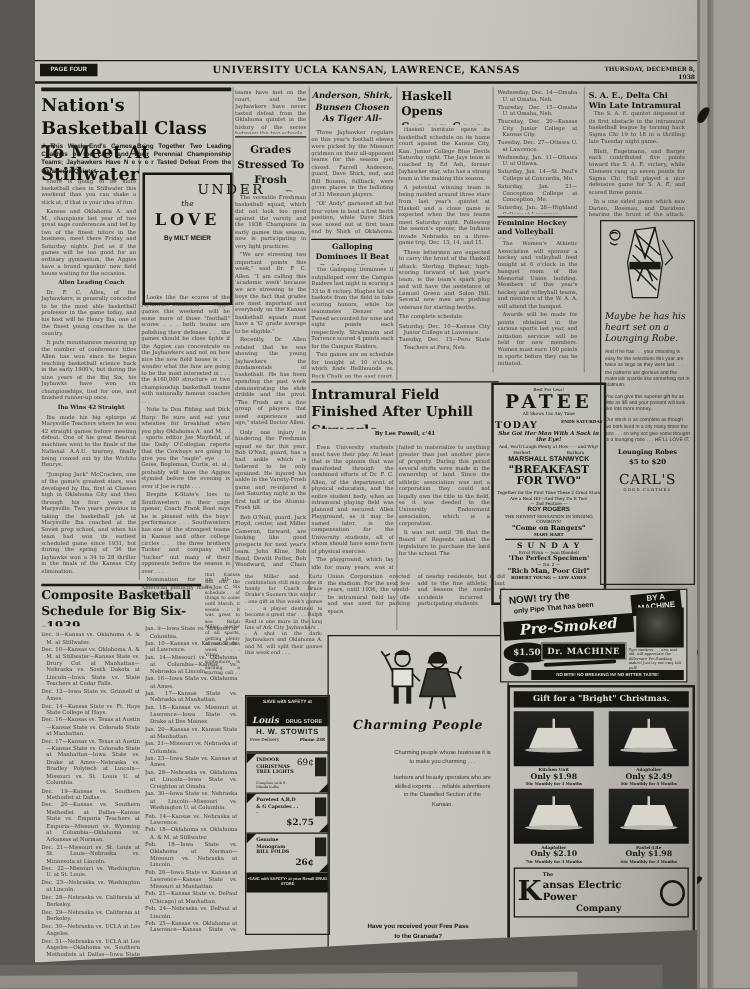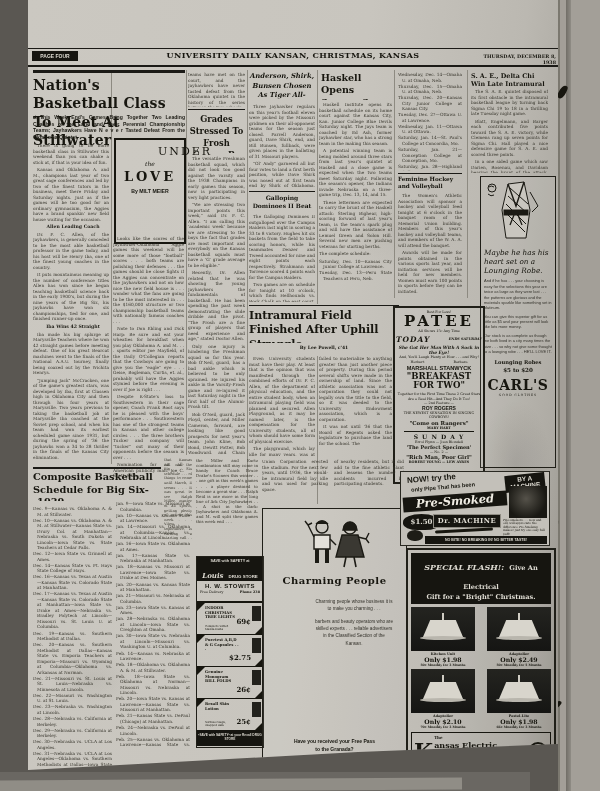--- a/index.html
+++ b/index.html
@@ -53,21 +53,21 @@
   <div class="abs bstrip"></div>
   <div class="abs bband"></div>
   <div class="abs curl" style="left:559px;top:85px;width:7px;height:14px;transform:rotate(24deg);"></div>
   <div class="abs curl" style="left:552px;top:515px;width:6px;height:11px;transform:rotate(-18deg);"></div>
   <div class="abs curl" style="left:555px;top:700px;width:5px;height:9px;transform:rotate(40deg);"></div>
 
   <div class="abs sheet">
 
     <div class="abs rule" style="left:0;top:48px;width:530px;height:1px;"></div>
     <div class="abs wob ctr sans" style="left:4px;top:51px;width:46px;height:10px;font-size:5px;font-weight:bold;line-height:10px;">PAGE FOUR</div>
-    <div class="abs ctr ink" style="left:100px;top:50px;width:330px;height:12px;font-size:8px;font-weight:bold;letter-spacing:.4px;">UNIVERSITY DAILY KANSAN, CHRISTMAS, KANSAS</div>
+    <div class="abs ctr ink" style="left:100px;top:50px;width:330px;height:12px;font-size:8px;font-weight:bold;letter-spacing:.4px;">UNIVERSITY UCLA KANSAN, LAWRENCE, KANSAS</div>
     <div class="abs ink" style="left:448px;top:53px;width:80px;font-size:4.8px;font-weight:bold;text-align:right;">THURSDAY, DECEMBER 8, 1938</div>
     <div class="abs rule" style="left:0;top:65px;width:530px;height:2px;"></div>
 
     <div class="abs vr" style="left:83px;top:72px;height:392px;"></div>
     <div class="abs vr" style="left:158px;top:70px;height:385px;"></div>
     <div class="abs vr" style="left:219px;top:70px;height:435px;"></div>
     <div class="abs vr" style="left:289px;top:70px;height:234px;"></div>
     <div class="abs vr" style="left:289px;top:356px;height:148px;"></div>
     <div class="abs vr" style="left:366px;top:70px;height:228px;"></div>
     <div class="abs vr" style="left:439px;top:70px;height:228px;"></div>
@@ -176,41 +176,41 @@
           <path d="M30 35 l-4 10 M34 35 l4 10" stroke-width="1.3"></path>
           <path d="M46 12 l8 14 -6 6"></path>
         </g>
       </svg>
       <div class="ink" style="font-size:7.3px;font-weight:normal;font-style:italic;line-height:1.25;margin-top:2px;">Maybe he has his heart set on a Lounging Robe.</div>
       <div class="sans" style="font-size:4px;line-height:1.35;margin-top:3px;color:#34322b;">And if he has . . . your choosing is easy for the selections this year are twice as large as they were last . . . the patterns are glorious and the materials sparkle like something set in platinum.</div>
       <div class="sans" style="font-size:4px;line-height:1.35;margin-top:3px;color:#34322b;">You can give this superior gift for as little as $5 and your present will look like lots more money.</div>
       <div class="sans" style="font-size:4px;line-height:1.35;margin-top:3px;color:#34322b;">Our stock is as complete as though we both lived in a city many times the size . . . so why not give some thought to a lounging robe . . . HE'LL LOVE IT.</div>
       <div class="ctr ink" style="font-size:5.2px;font-weight:bold;margin-top:5px;">Lounging Robes</div>
       <div class="ctr ink" style="font-size:5.6px;font-weight:bold;margin-top:2px;">$5 to $20</div>
-      <div class="ctr ink" style="font-size:14px;font-weight:bold;letter-spacing:.5px;margin-top:4px;">CARL'S</div>
+      <div class="ctr ink" style="font-size:11px;font-weight:normal;letter-spacing:.5px;margin-top:4px;">CARL'S</div>
       <div class="ctr ink" style="font-size:3px;letter-spacing:1px;">GOOD CLOTHES</div>
     </div>
 
     <div class="abs rule" style="left:221px;top:305px;width:150px;height:1px;"></div>
     <div class="abs hb" style="left:221px;top:309px;width:152px;height:34px;font-size:11px;line-height:1.3;">Intramural Field Finished After Uphill Struggle</div>
     <div class="abs ctr ink" style="left:221px;top:345px;width:150px;font-size:4.5px;font-weight:bold;">By Lee Powell, c'41</div>
     <div class="abs tx" style="left:221px;top:356px;width:66px;height:100px;">
       <p>Even University students must have their play. At least that is the opinion that was manifested through the combined efforts of Dr. F. C. Allen, of the department of physical education, and the entire student body, when an intramural playing field was planned and secured. Allen Playground, as it may be named later, is the compensation for the University students, all of whom should have some form of physical exercise.</p>
       <p>The playground, which lay idle for many years, was at one time the site of old McCook field.</p>
     </div>
     <div class="abs tx" style="left:291px;top:356px;width:73px;height:148px;">
       <p class="noi">failed to materialize to anything greater than just another piece of property. During this period several shifts were made in the ownership of land. Since the athletic association was not a corporation they could not legally own the title to the field, so it was deeded to the University Endowment association, which is a corporation.</p>
       <p>It was not until '36 that the Board of Regents asked the legislature to purchase the land for the school. The</p>
     </div>
 
     <div class="abs adbox ctr" style="left:365px;top:306px;width:86px;height:170px;border-width:2px;padding:2px 1px;background:rgba(255,255,255,.06);">
       <div class="ptx ink">Best For Less!</div>
       <div class="ink" style="font-size:15px;font-weight:bold;letter-spacing:3px;line-height:1;">PATEE</div>
       <div class="ptx ink">All Shows 15c Any Time</div>
-      <div style="display:flex;justify-content:space-between;align-items:center;margin-top:1px;font-style:italic;">
+      <div style="display:flex;justify-content:space-between;margin-top:1px;">
         <span class="ink" style="font-size:7.5px;font-weight:bold;letter-spacing:1px;">TODAY</span>
         <span class="ptx ink" style="font-weight:bold;">ENDS SATURDAY</span>
       </div>
       <div class="ink" style="font-size:4.4px;font-weight:bold;font-style:italic;line-height:1.2;margin-top:1px;">She Got Her Man With A Sock in the Eye!</div>
       <div class="ptx ink">And, You'll Laugh Plenty at How - - - and Why!</div>
       <div style="display:flex;justify-content:space-around;margin-top:1px;">
         <span class="ptx ink">Herbert</span>
         <span class="ptx ink">Barbara</span>
       </div>
       <div class="ink sans" style="font-size:5.6px;font-weight:bold;">MARSHALL  STANWYCK</div>
@@ -298,21 +298,21 @@
           <span class="ptx ink" style="font-weight:bold;">Phone 238</span>
         </div>
       </div>
       <div>
 
           <div class="itembox" style="height:31px;">
             <div class="tri" style="border-width:0 0 8px 8px;border-color:transparent transparent #17160f transparent;right:0;bottom:0;"></div>
             <div class="tri" style="border-width:8px 8px 0 0;border-color:#17160f transparent transparent transparent;left:0;top:0;"></div>
             <div class="ink" style="position:absolute;left:8px;top:3px;width:34px;font-size:3.8px;font-weight:bold;line-height:1.2;">INDOOR CHRISTMAS TREE LIGHTS</div>
             <div class="ink" style="position:absolute;left:8px;bottom:3px;width:30px;font-size:2.8px;line-height:1.15;">Complete with 8 Mazda bulbs</div>
-            <div class="ink" style="position:absolute;right:12px;bottom:8px;font-size:7px;font-weight:bold;">69¢</div>
+            <div class="ink" style="position:absolute;right:12px;bottom:20px;font-size:7px;font-weight:normal;">69¢</div>
             <div style="position:absolute;right:2px;top:3px;width:9px;height:15px;background:#22211c;"></div>
           </div>
 
           <div class="itembox" style="height:31px;">
             <div class="tri" style="border-width:0 0 8px 8px;border-color:transparent transparent #17160f transparent;right:0;bottom:0;"></div>
             <div class="tri" style="border-width:8px 8px 0 0;border-color:#17160f transparent transparent transparent;left:0;top:0;"></div>
             <div class="ink" style="position:absolute;left:8px;top:3px;width:34px;font-size:3.8px;font-weight:bold;line-height:1.2;">Puretest A,B,D &amp; G Capsules . . .</div>
             <div class="ink" style="position:absolute;left:8px;bottom:3px;width:30px;font-size:2.8px;line-height:1.15;"></div>
             <div class="ink" style="position:absolute;right:12px;bottom:4px;font-size:7px;font-weight:bold;">$2.75</div>
             <div style="position:absolute;right:2px;top:3px;width:9px;height:15px;background:#22211c;"></div>
@@ -320,49 +320,41 @@
 
           <div class="itembox" style="height:31px;">
             <div class="tri" style="border-width:0 0 8px 8px;border-color:transparent transparent #17160f transparent;right:0;bottom:0;"></div>
             <div class="tri" style="border-width:8px 8px 0 0;border-color:#17160f transparent transparent transparent;left:0;top:0;"></div>
             <div class="ink" style="position:absolute;left:8px;top:3px;width:34px;font-size:3.8px;font-weight:bold;line-height:1.2;">Genuine Monogram BILL FOLDS</div>
             <div class="ink" style="position:absolute;left:8px;bottom:3px;width:30px;font-size:2.8px;line-height:1.15;"></div>
             <div class="ink" style="position:absolute;right:12px;bottom:4px;font-size:7px;font-weight:bold;">26¢</div>
             <div style="position:absolute;right:2px;top:3px;width:9px;height:15px;background:#22211c;"></div>
           </div>
 
-          <div class="itembox" style="height:31px;">
-            <div class="tri" style="border-width:0 0 8px 8px;border-color:transparent transparent #17160f transparent;right:0;bottom:0;"></div>
-            <div class="tri" style="border-width:8px 8px 0 0;border-color:#17160f transparent transparent transparent;left:0;top:0;"></div>
-            <div class="ink" style="position:absolute;left:8px;top:3px;width:34px;font-size:3.8px;font-weight:bold;line-height:1.2;">Rexall Skin Lotion</div>
-            <div class="ink" style="position:absolute;left:8px;bottom:3px;width:30px;font-size:2.8px;line-height:1.15;">Softens rough, chapped skin</div>
-            <div class="ink" style="position:absolute;right:12px;bottom:4px;font-size:7px;font-weight:bold;">25¢</div>
-            <div style="position:absolute;right:2px;top:3px;width:9px;height:15px;background:#22211c;"></div>
-          </div>
         </div>
       <div class="wob ctr sans" style="height:13px;font-size:3.2px;font-weight:bold;padding-top:3px;">•SAVE with SAFETY• at your Rexall DRUG STORE</div>
     </div>
 
     <div class="abs adbox" style="left:234px;top:508px;width:143px;height:249px;border-width:1px;background:rgba(255,255,255,.07);">
       <svg width="86" height="56" viewBox="0 0 86 56" style="display:block;margin:6px auto 0;">
         <g stroke="#1c1b15" fill="none" stroke-width="1.4">
           <circle cx="30" cy="12" r="6" fill="#c9c6bf"></circle>
             <path d="M24 9 q6 -6 12 0" fill="#1c1b15"></path>
           <path d="M22 20 h16 v14 h-16 z" fill="#e4e1da"></path>
           <path d="M22 22 l-6 -12 m0 0 l-3 -4 m3 4 l4 -2"></path>
           <path d="M38 24 l6 6"></path>
           <path d="M25 34 v14 m10 -14 v14" stroke-width="4" stroke="#1c1b15"></path>
           <circle cx="58" cy="13" r="6" fill="#c9c6bf"></circle>
             <path d="M52 11 q6 -7 12 0 l1 4 h-14 z" fill="#1c1b15"></path>
           <path d="M50 20 h16 l6 22 h-28 z" fill="#3a3832"></path>
           <path d="M66 22 l8 2 m0 0 l3 -6 m-3 6 l3 4"></path>
           <path d="M54 42 l-2 10 m10 -10 l2 10" stroke-width="1.6"></path>
         </g>
       </svg>
-      <div class="ctr ink" style="font-size:10px;font-weight:bold;letter-spacing:.5px;margin-top:4px;">Charming People</div>
+      <div class="ctr ink" style="font-size:10px;font-weight:bold;font-style:italic;letter-spacing:.5px;margin-top:4px;">Charming People</div>
       <div class="sans ctr" style="width:78px;margin:12px 0 0 52px;font-size:4.6px;line-height:1.55;color:#34322b;">Charming people whose business it is to make you charming . . .</div>
       <div class="sans ctr" style="width:78px;margin:6px 0 0 52px;font-size:4.6px;line-height:1.55;color:#34322b;">barbers and beauty operators who are skilled experts . . . reliable advertisers in the Classified Section of the Kansan.</div>
       <div class="ctr ink sans" style="position:absolute;left:0;right:0;bottom:14px;font-size:5px;font-weight:bold;">Have you received your Free Pass</div>
       <div class="ctr ink sans" style="position:absolute;left:0;right:0;bottom:6px;font-size:5px;font-weight:bold;">to the Granada?</div>
     </div>
 
     <div class="abs" style="left:372px;top:471px;width:148px;height:73px;overflow:hidden;border:1px solid #2a2922;background:#c3c0b9;">
       <div class="abs ink sans" style="left:6px;top:2px;font-size:8px;font-weight:bold;transform:rotate(-5deg);">NOW! try the</div>
       <div class="abs ink sans" style="left:10px;top:12px;font-size:5.6px;font-weight:bold;transform:rotate(-5deg);">only Pipe That has been</div>
       <div class="abs wob sans ctr" style="right:4px;top:2px;width:38px;font-size:6.4px;font-weight:bold;line-height:1.15;transform:rotate(-6deg);padding:1px;">BY A MACHINE</div>
@@ -371,22 +363,20 @@
       <div class="abs wob ctr" style="left:2px;top:42px;width:37px;height:16px;font-size:7px;font-weight:bold;line-height:16px;border-radius:50% 50% 40% 40%;">$1.50</div>
       <div class="abs wob ctr" style="left:32px;top:42px;width:66px;height:12px;font-size:6.8px;font-weight:bold;line-height:12px;letter-spacing:.5px;border:1px solid #8f8c83;">Dr. MACHINE</div>
       <div class="abs" style="left:34px;top:57px;width:58px;height:3px;background:#17160f;transform:rotate(-3deg);border-radius:2px;"></div>
       <div class="abs" style="left:6px;top:58px;width:16px;height:11px;background:#1d1c16;border-radius:50% 50% 45% 45%;"></div>
       <div class="abs ptx ink" style="left:102px;top:47px;width:42px;font-size:2.9px;line-height:1.2;">Pipe smokers . . . new and old, will appreciate the difference Pre-Smoking makes! Just try one easy full puff!</div>
       <div class="abs wob ctr sans" style="left:24px;top:64px;width:122px;height:8px;font-size:3.6px;font-weight:bold;line-height:8px;">NO BITE!   NO BREAKING IN!   NO BITTER TASTE!</div>
     </div>
 
     <div class="abs adbox" style="left:378px;top:548px;width:140px;height:208px;border-width:2px;padding:3px;background:rgba(255,255,255,.05);">
       <div class="wob ctr" style="padding:2px 0 3px;">
-        <div><span style="font-size:8px;font-weight:bold;font-style:italic;">SPECIAL FLASH!:</span>
-             <span style="font-size:6.6px;font-weight:bold;">Give An Electrical</span></div>
         <div style="font-size:6.6px;font-weight:bold;">Gift for a "Bright" Christmas.</div>
       </div>
       <div style="display:flex;flex-wrap:wrap;justify-content:space-between;margin-top:3px;">
 
           <div style="width:64px;margin-bottom:2px;">
             <div class="lamp" style="height:44px;">
               <div style="position:absolute;left:50%;top:6px;width:2px;height:8px;background:#cfccc3;transform:translateX(-50%);"></div>
               <div style="position:absolute;left:50%;top:13px;width:40px;height:17px;background:#d8d5cc;transform:translateX(-50%);clip-path:polygon(18% 0,82% 0,100% 100%,0 100%);"></div>
               <div style="position:absolute;left:50%;top:29px;width:46px;height:4px;background:#b9b6ad;transform:translateX(-50%);border-radius:50%;"></div>
             </div>

